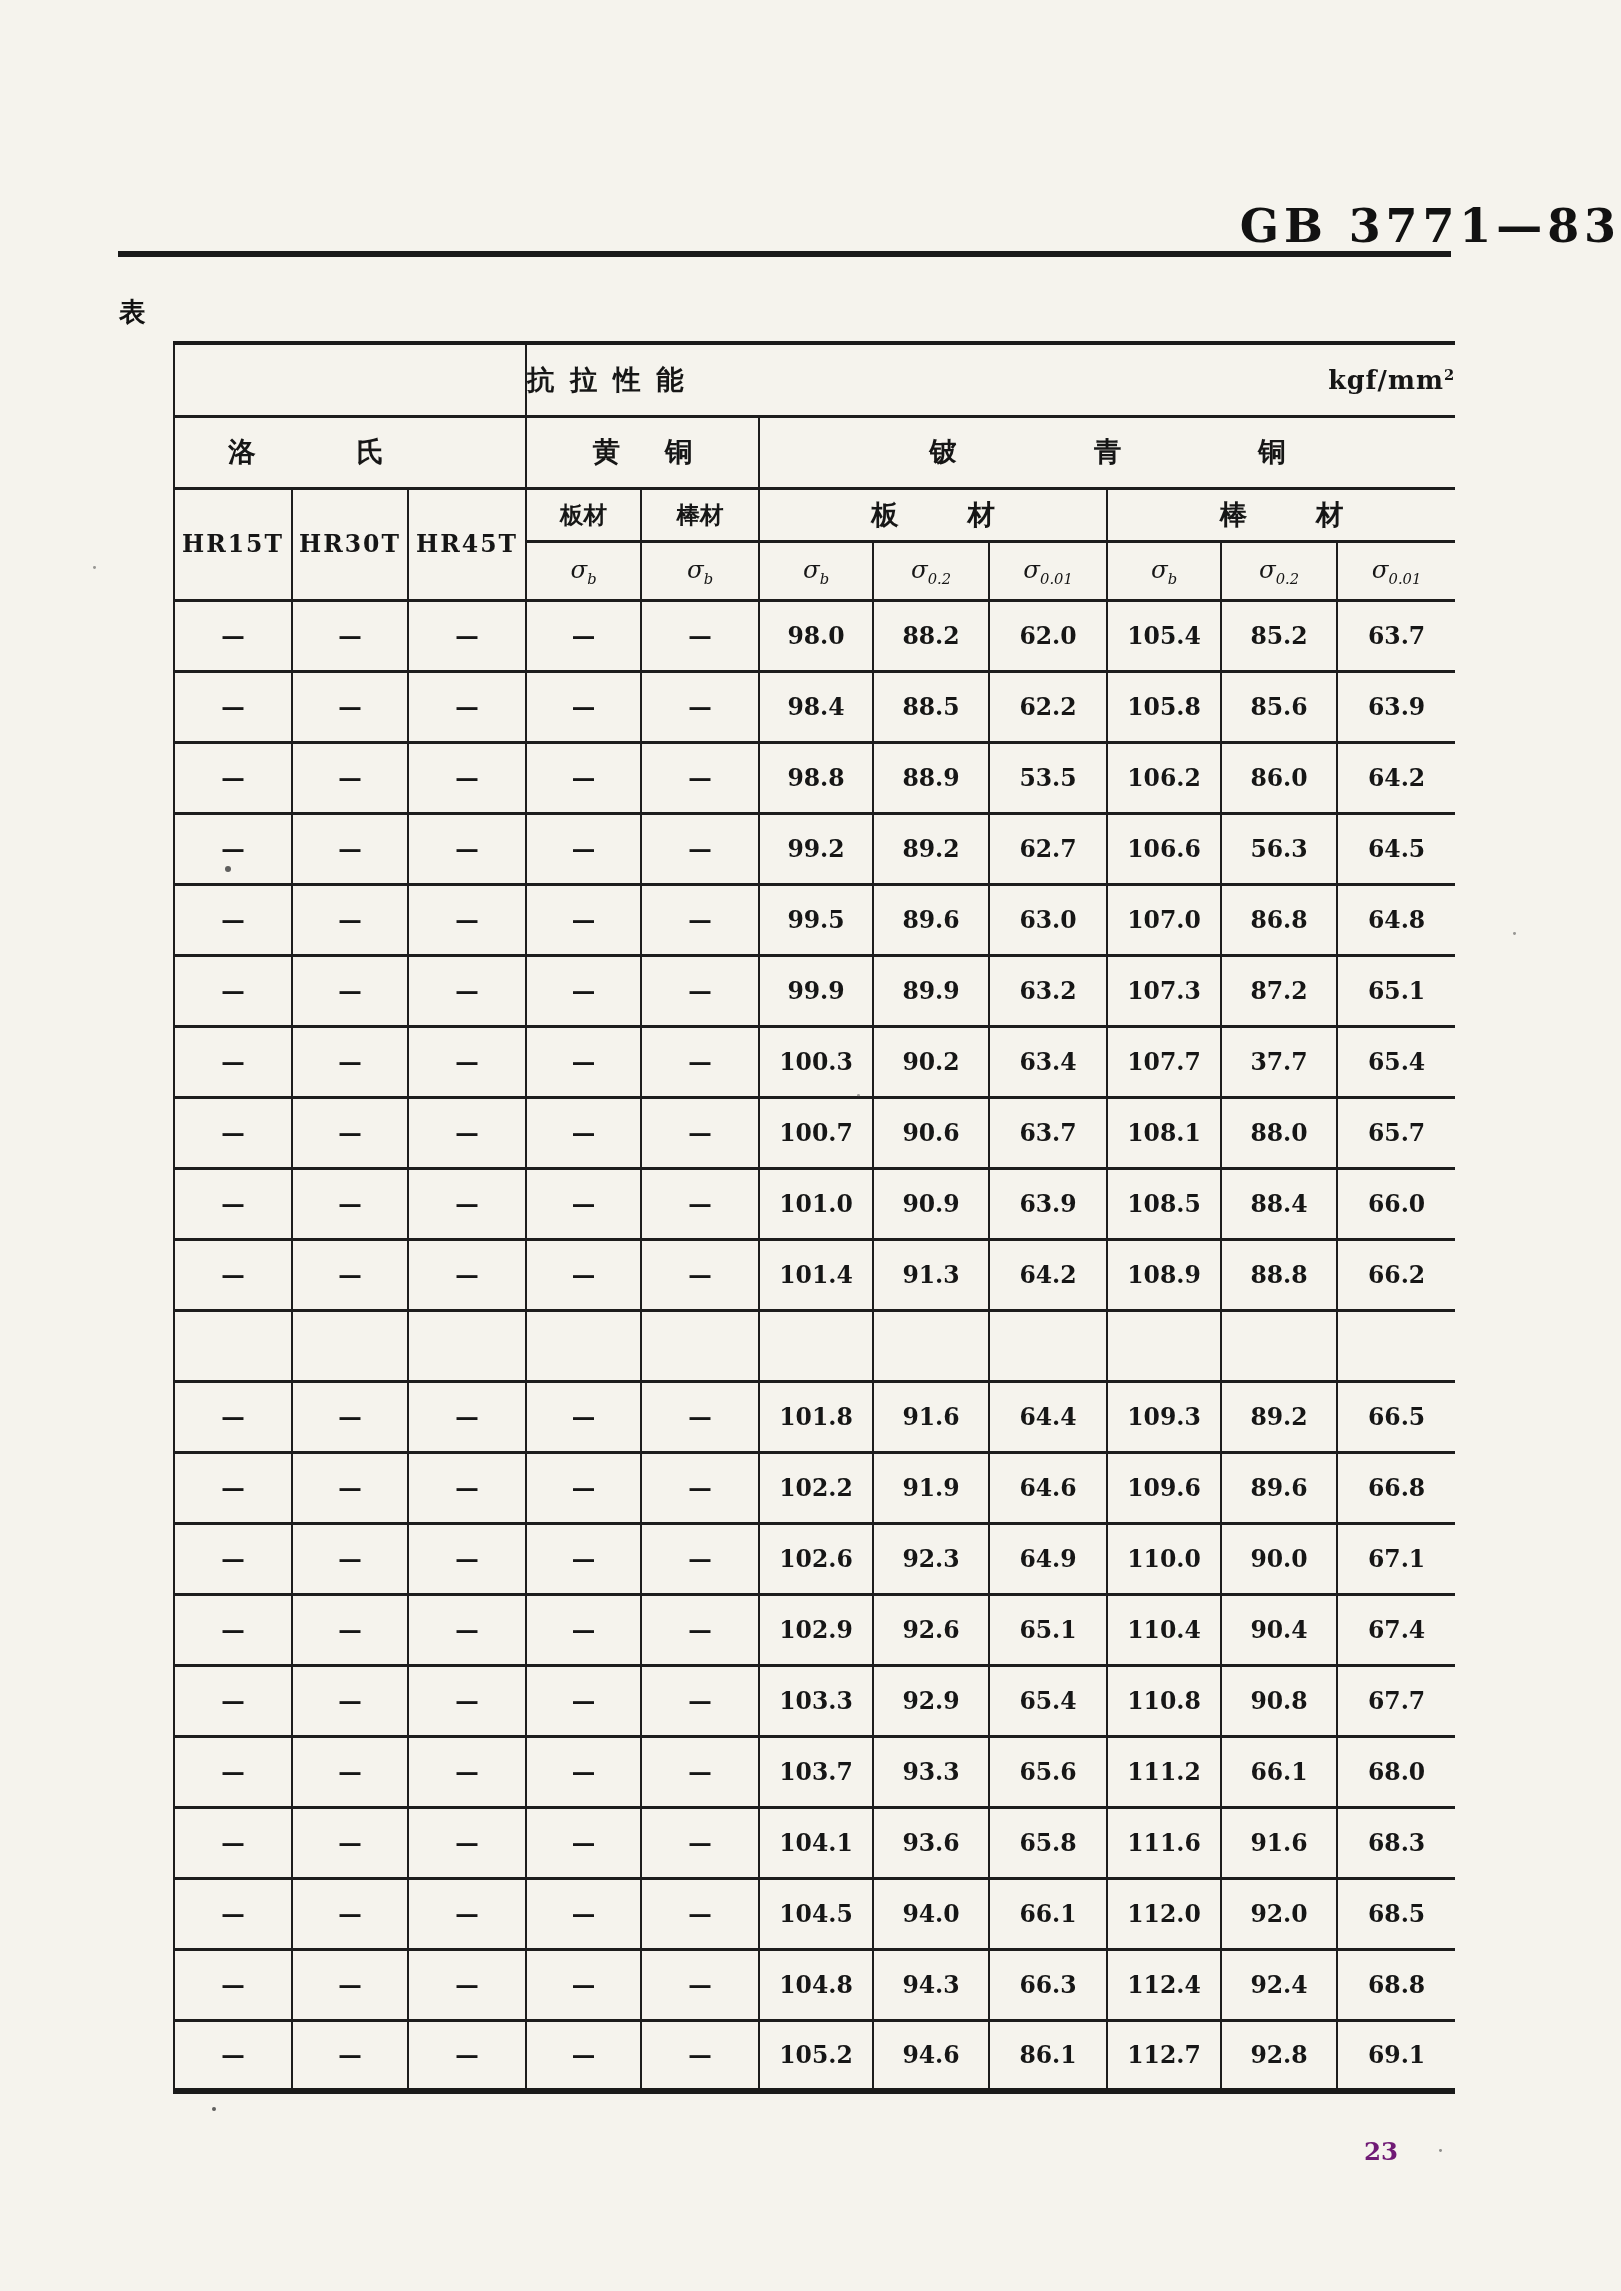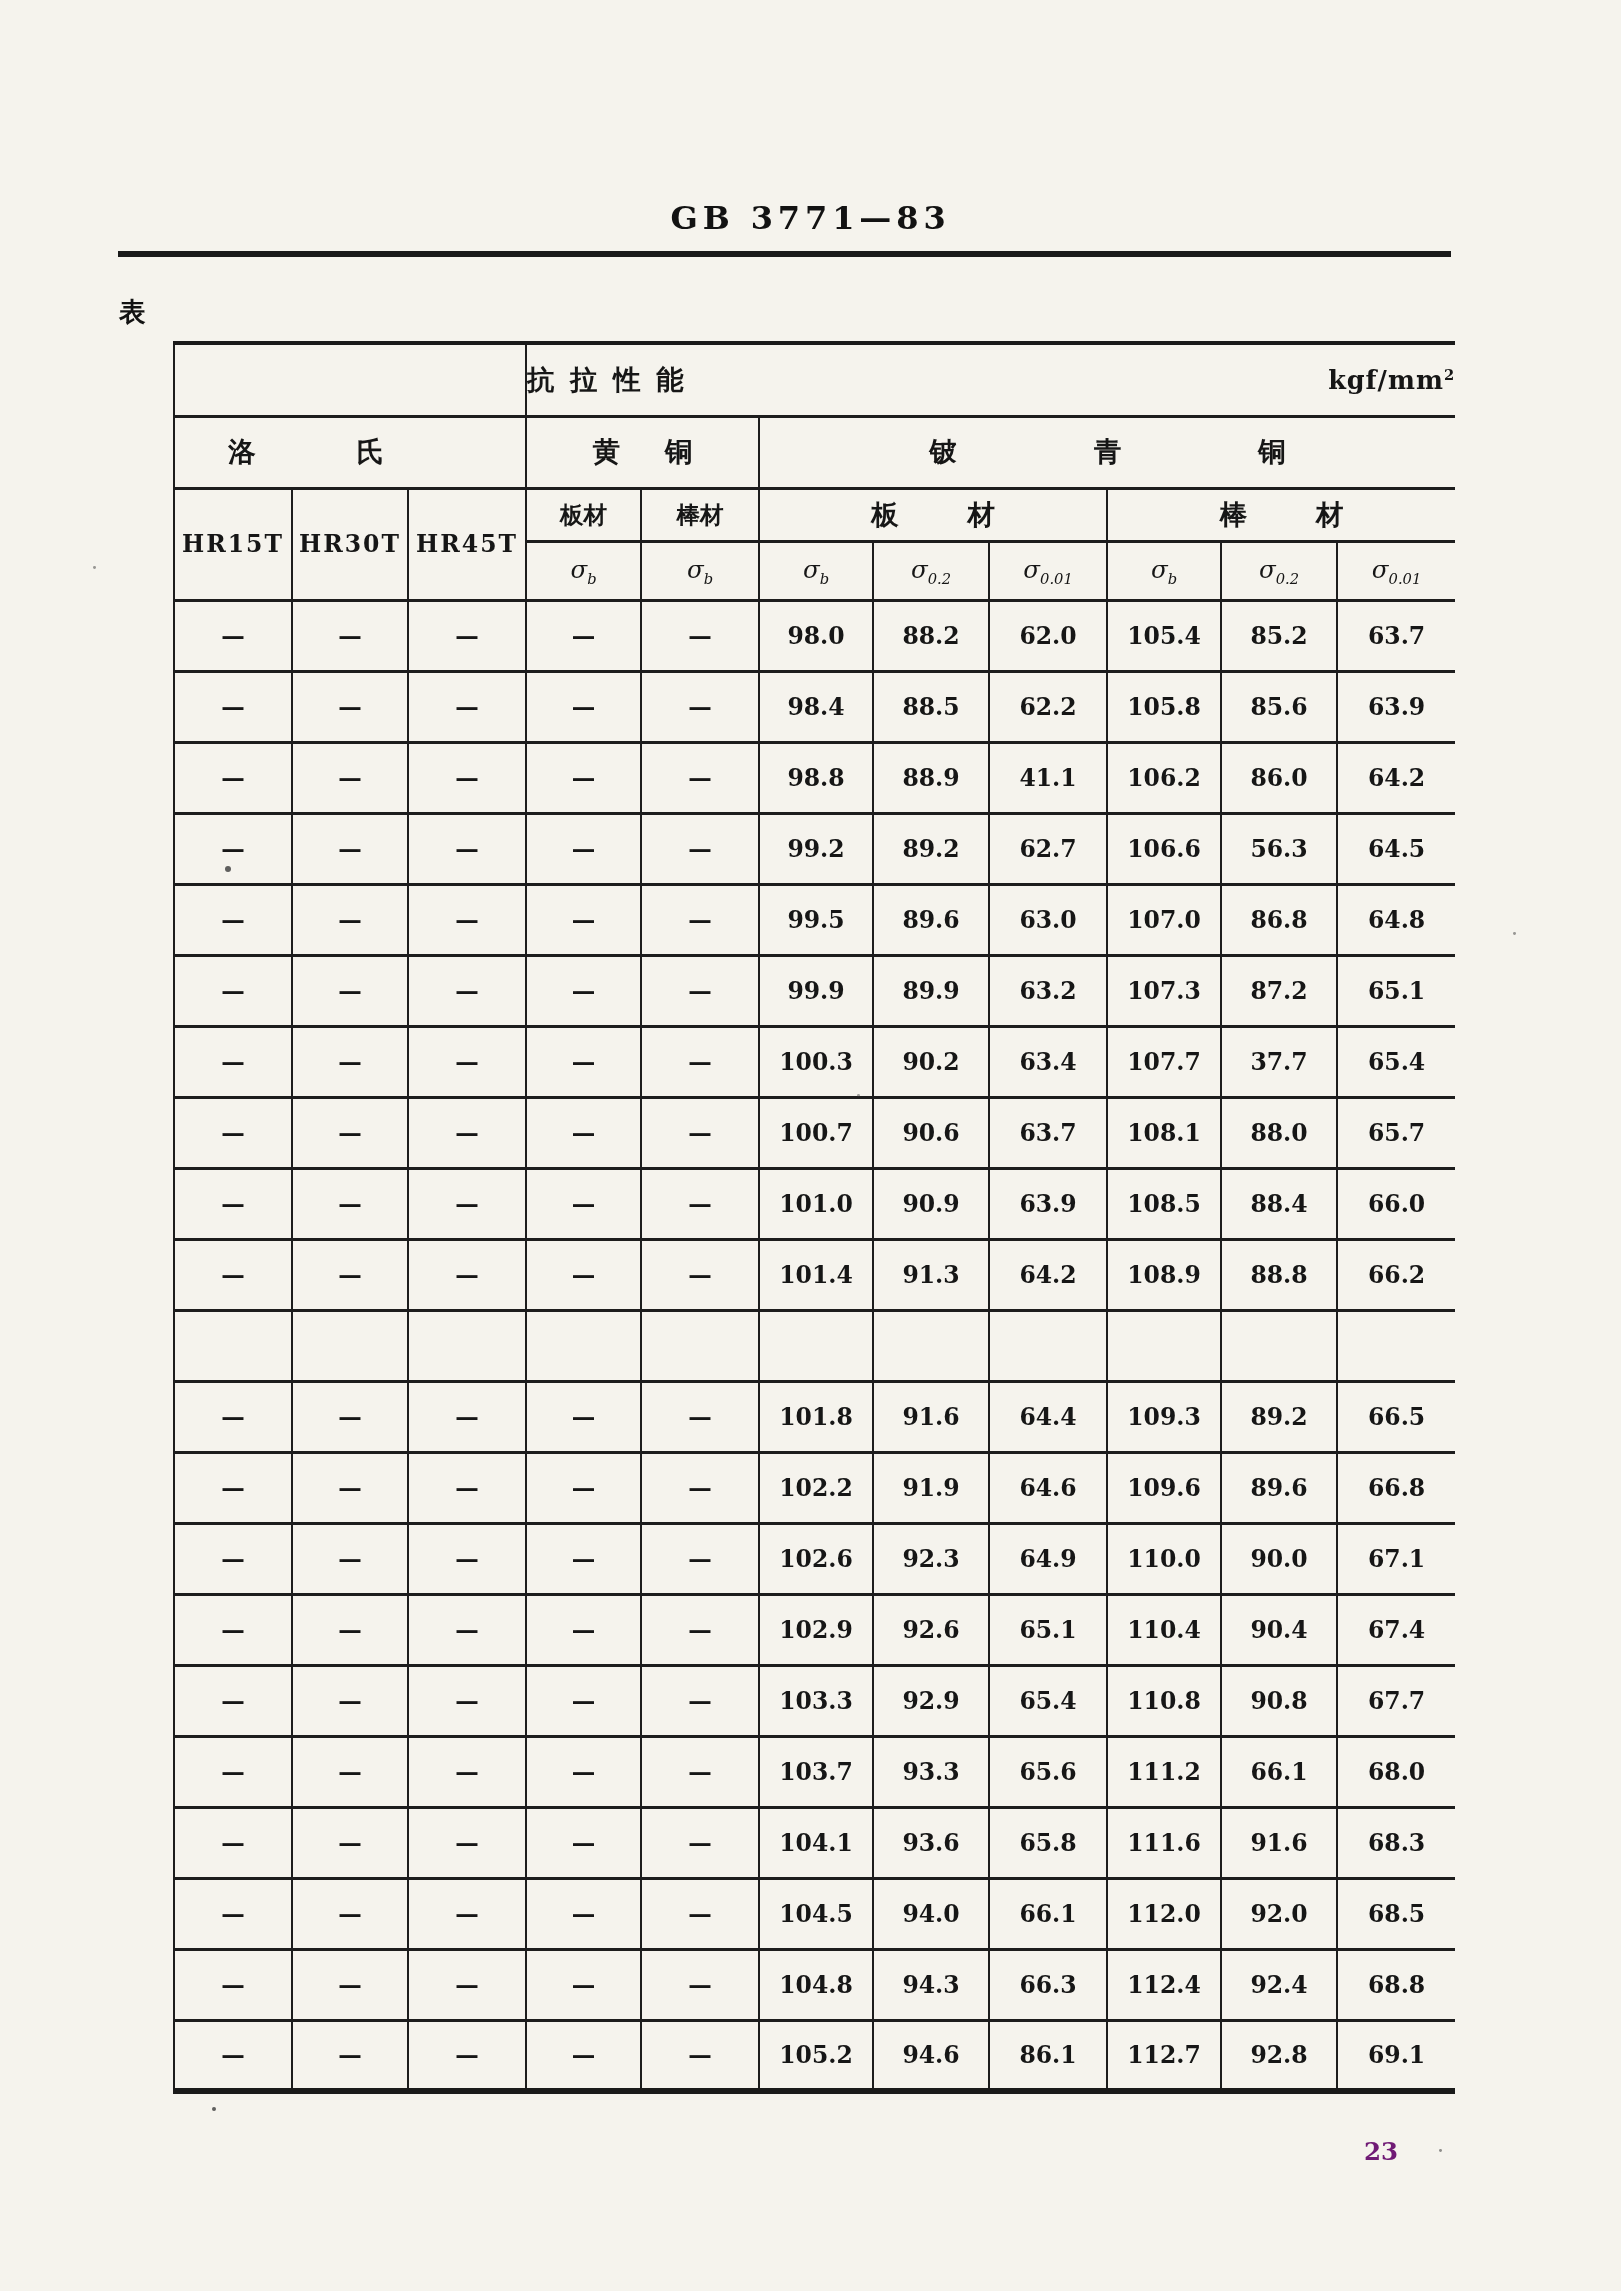--- a/index.html
+++ b/index.html
@@ -7,22 +7,22 @@
     width: 1621px; height: 2292px;
     position: relative;
     background: #f5f3ed;
     color: #161616;
     font-family: "DejaVu Serif", "Liberation Serif", serif;
     overflow: hidden;
   }
 
   .page-title {
     position: absolute; top: 199px; left: 0; width: 1621px;
-    text-align: center;
-    font-size: 32px; font-weight: bold; letter-spacing: 4.9px;
+    text-align: right;
+    font-size: 46px; font-weight: bold; letter-spacing: 4.9px;
     color: #121212;
   }
 
   .title-rule {
     position: absolute; left: 118px; top: 251px;
     width: 1333px; height: 5.9px; background: #1a1a1a;
   }
 
   .table-label {
     position: absolute; left: 119px; top: 294px;
@@ -197,21 +197,21 @@
         <td class="last">63.9</td>
       </tr>
       <tr>
         <td>—</td>
         <td>—</td>
         <td>—</td>
         <td>—</td>
         <td>—</td>
         <td>98.8</td>
         <td>88.9</td>
-        <td>41.1</td>
+        <td>53.5</td>
         <td>106.2</td>
         <td>86.0</td>
         <td class="last">64.2</td>
       </tr>
       <tr>
         <td>—</td>
         <td>—</td>
         <td>—</td>
         <td>—</td>
         <td>—</td>

